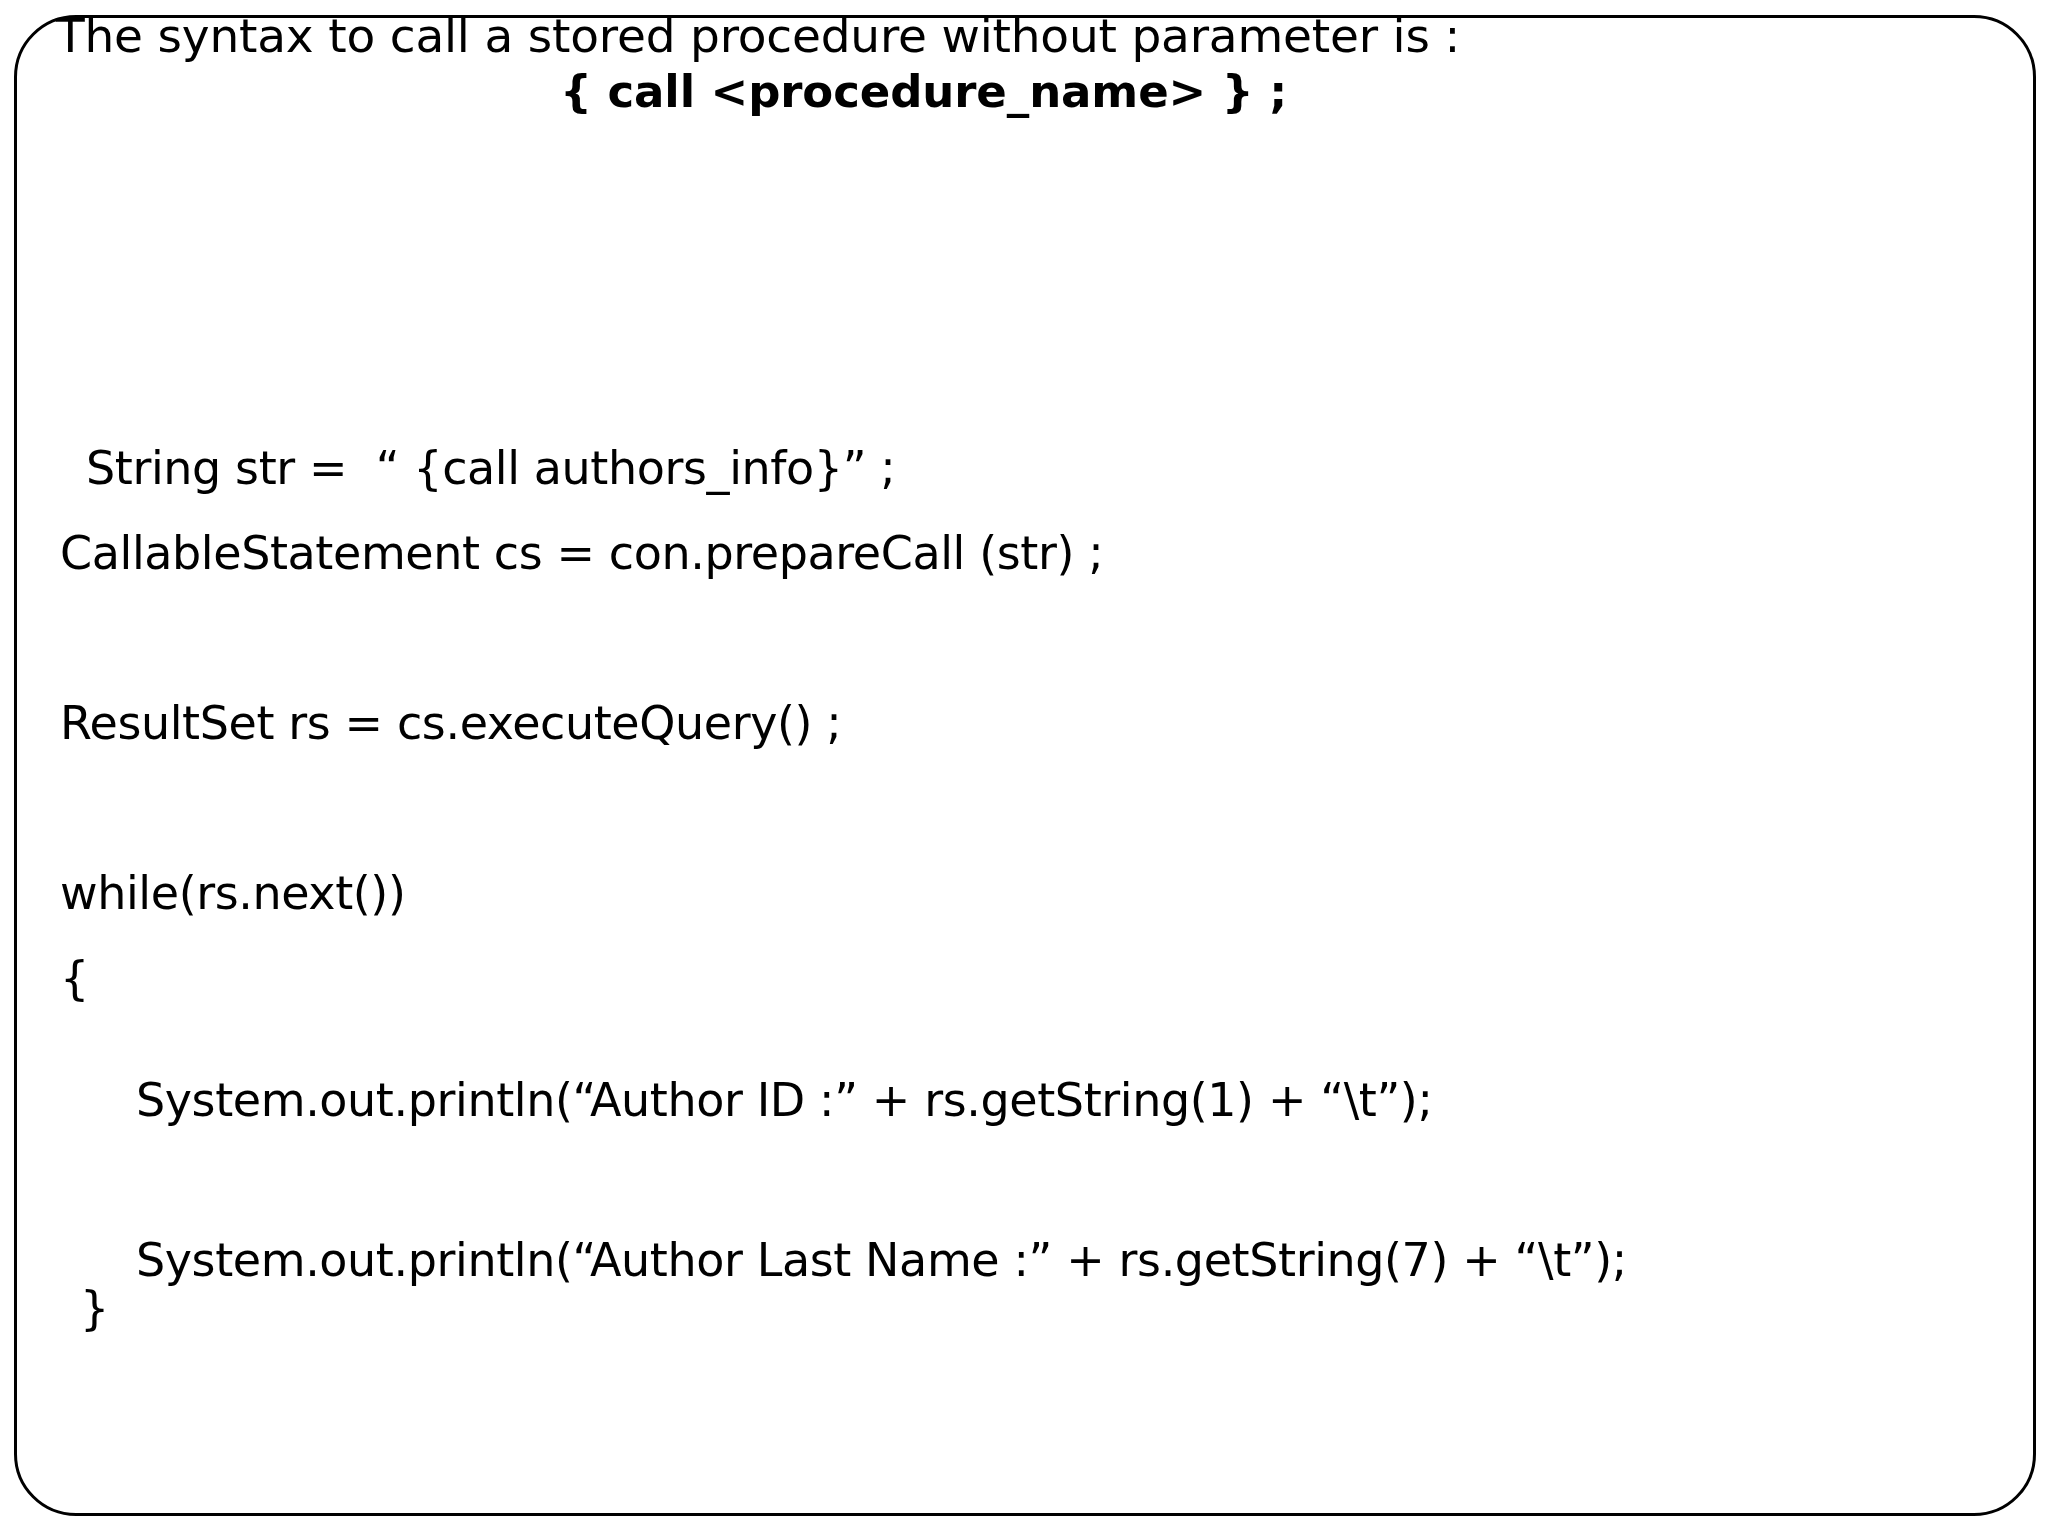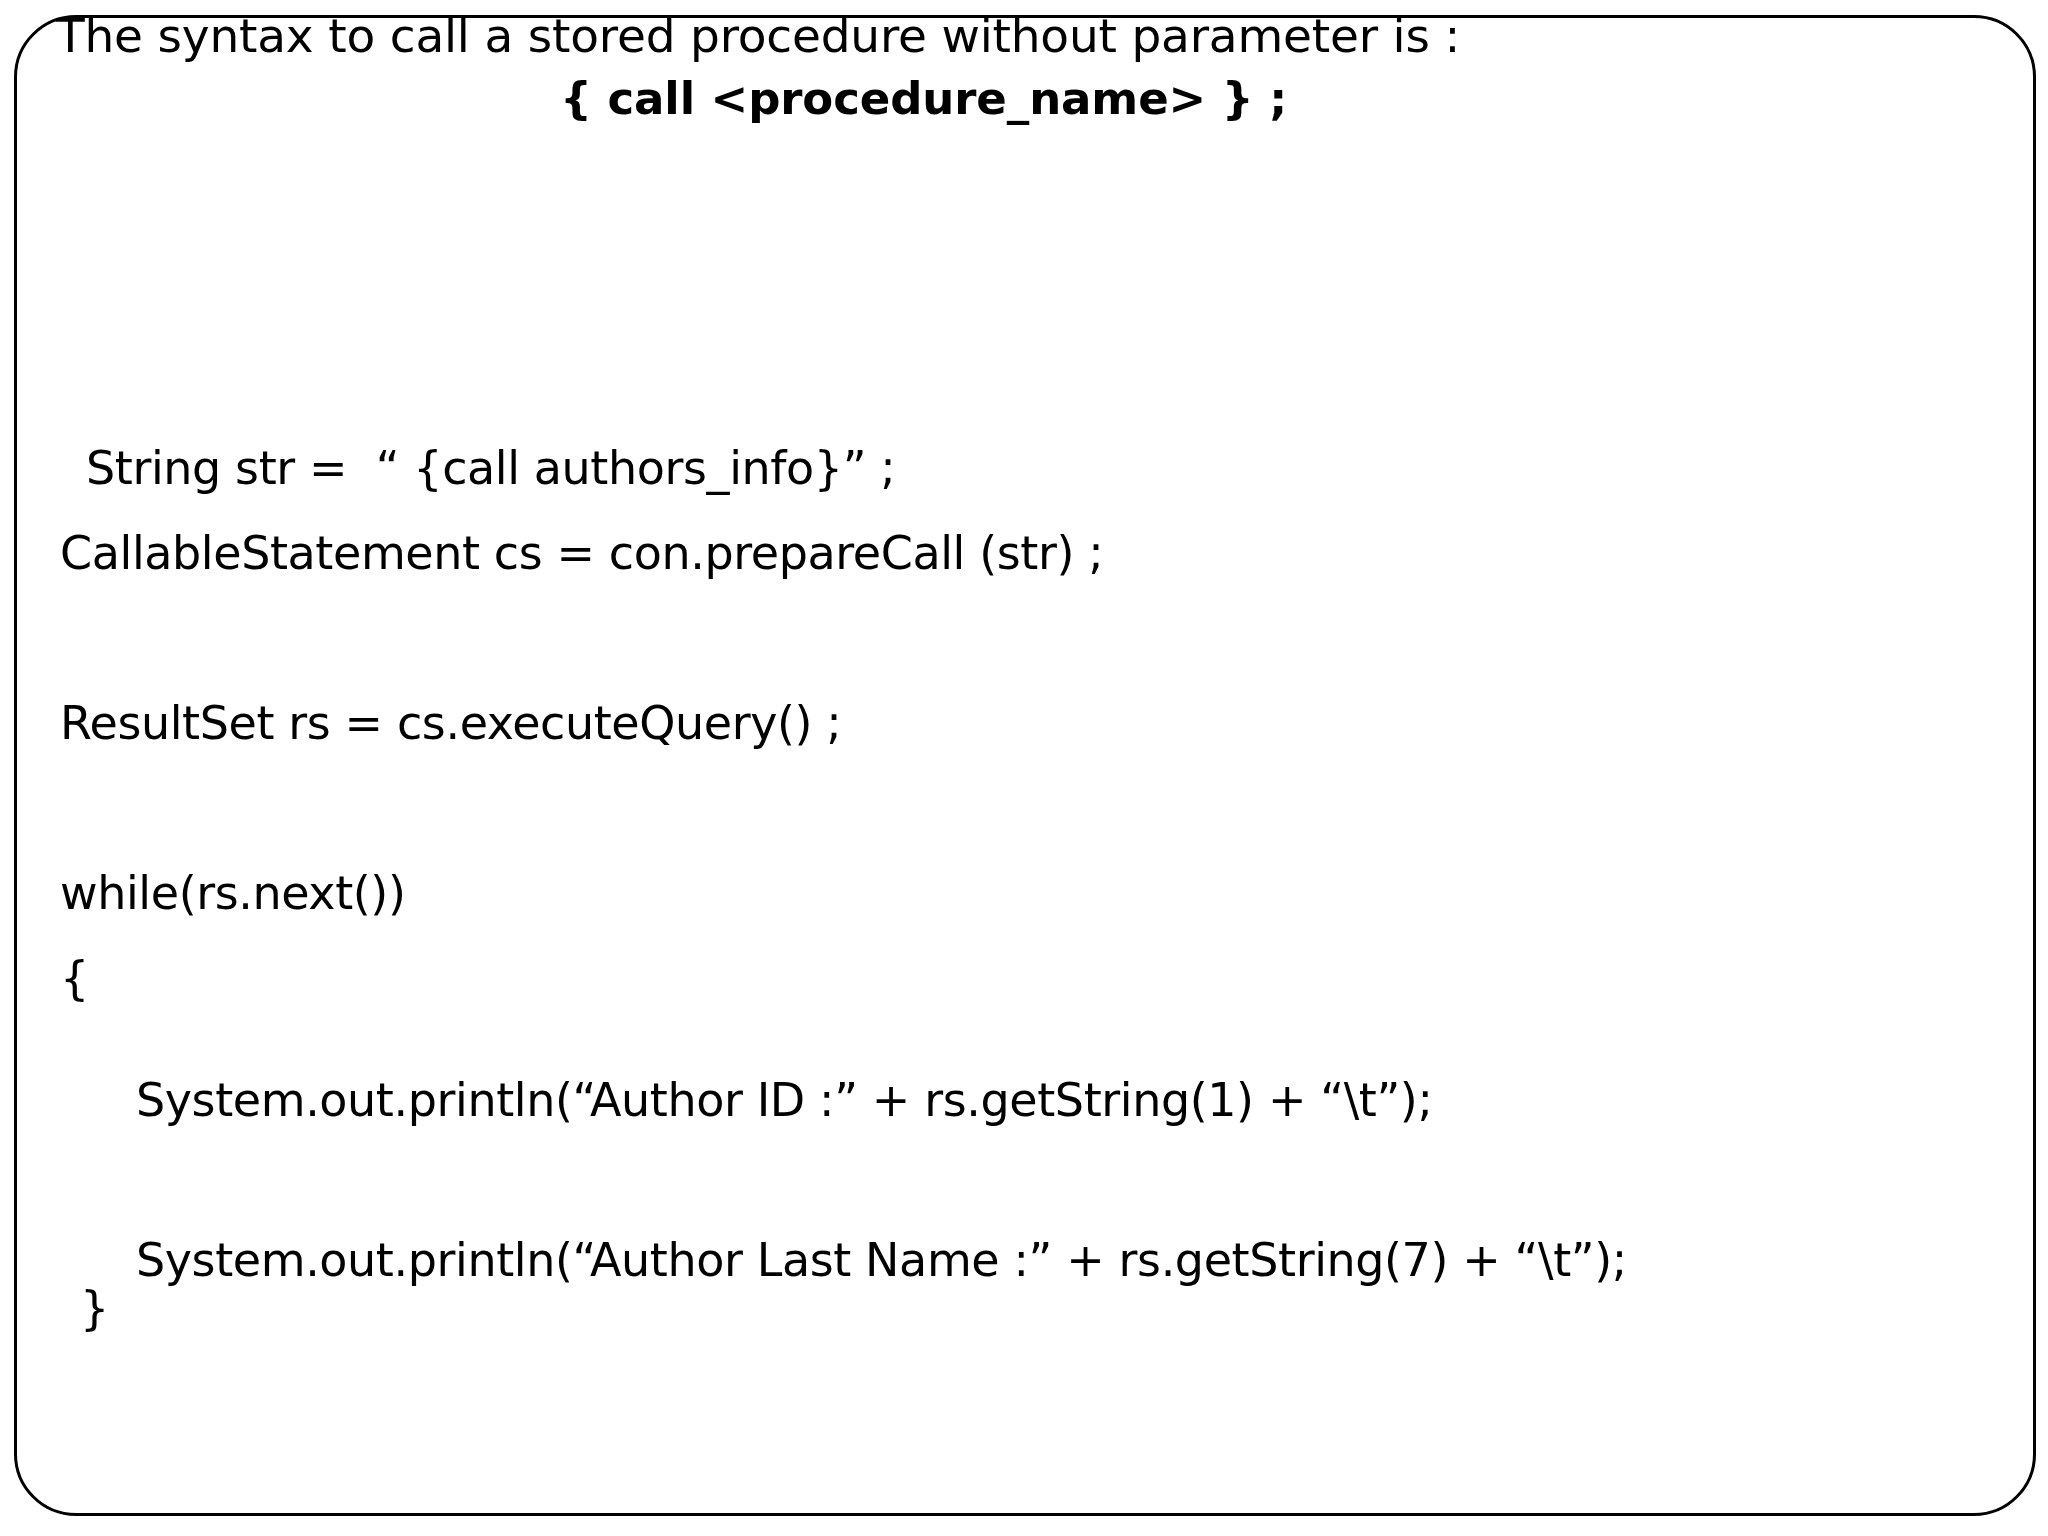--- a/index.html
+++ b/index.html
@@ -59,21 +59,21 @@
   .intro {
     left: 56px;
     top: 12px;
     font-size: 47px;
     letter-spacing: -0.2px;
   }
 
   
   .syntax {
     left: 560px;
-    top: 76px;
+    top: 69px;
     font-size: 45px;
     font-weight: bold;
     letter-spacing: -0.1px;
   }
 
   
   .code {
     left: 60px;
     font-size: 46px;
     letter-spacing: -0.4px;

